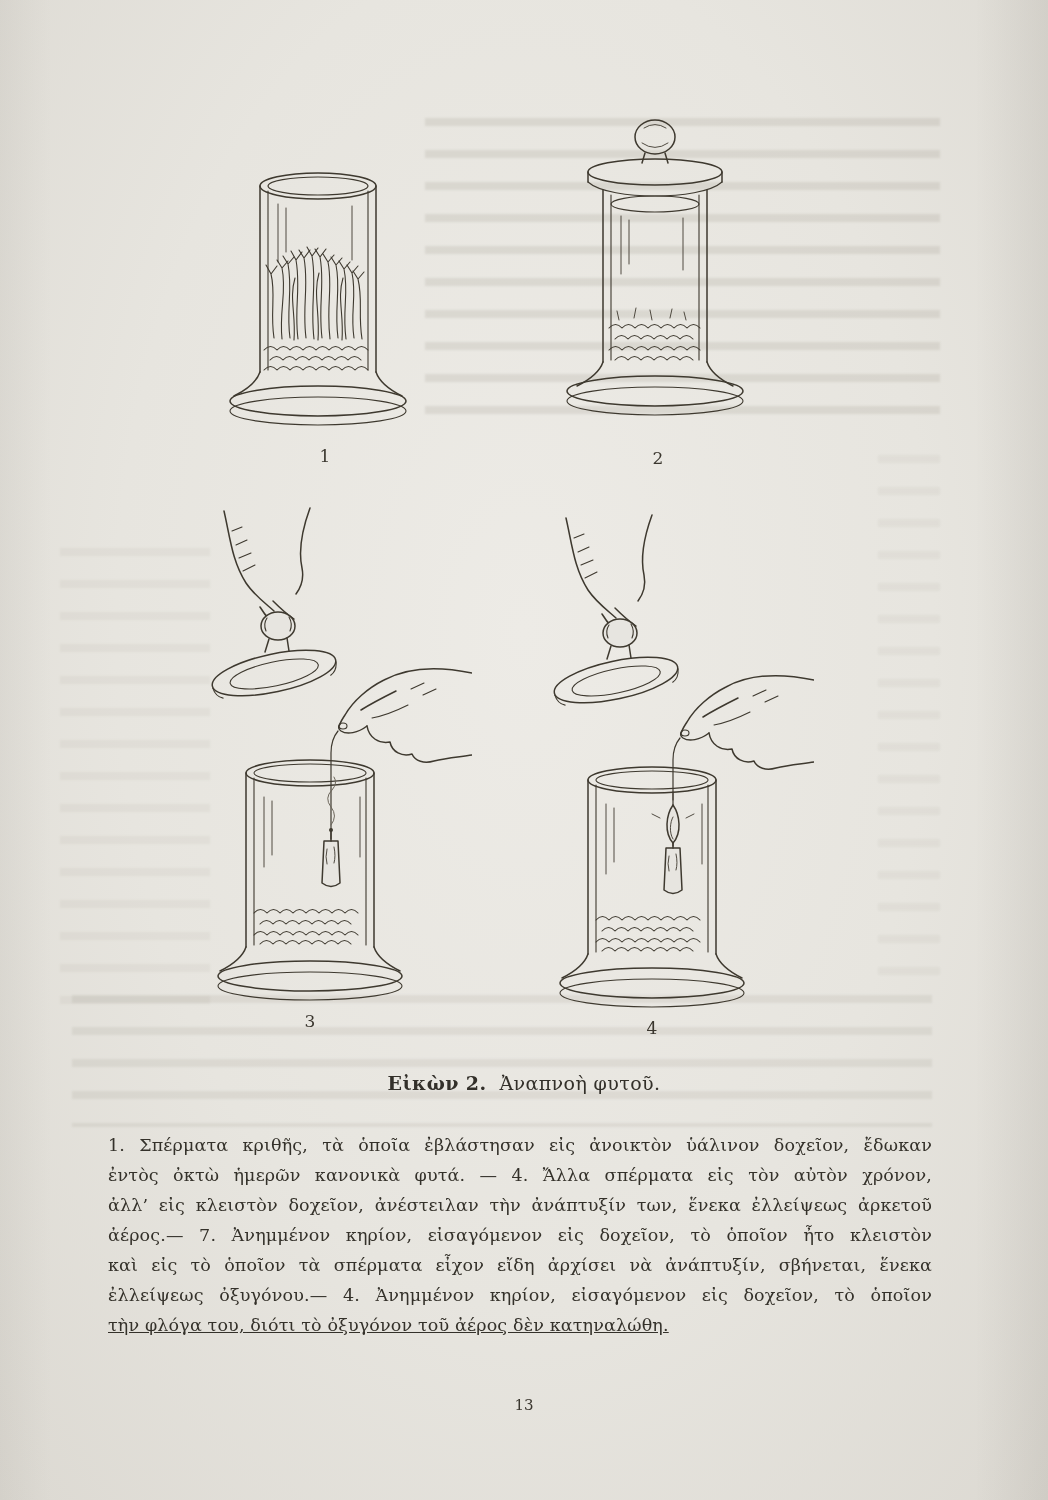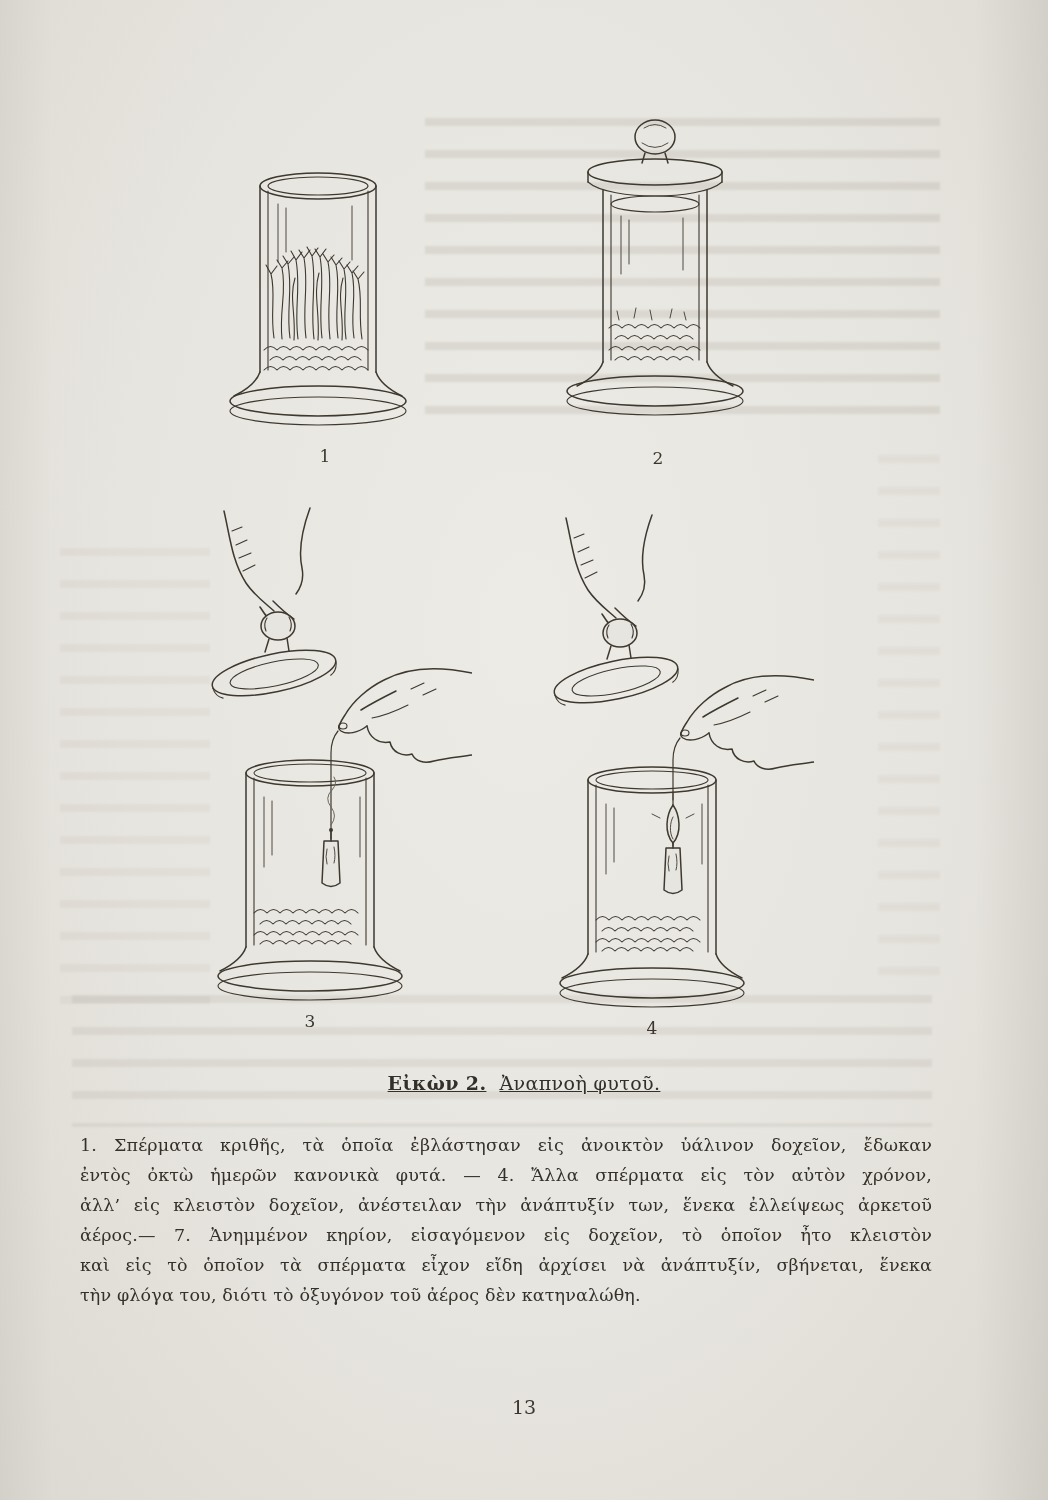--- a/index.html
+++ b/index.html
@@ -27,30 +27,30 @@
   .fig { position:absolute; z-index:2; text-align:center; }
   .fig figcaption { font-size:17px; color:#3a362e; margin-top:2px; }
   .fig-scene figcaption { padding-right:24px; }
 
   .fig1 { left:200px; top:140px; width:250px; }
   .fig2 { left:533px; top:112px; width:250px; }
   .fig3 { left:172px; top:505px; width:300px; }
   .fig4 { left:514px; top:512px; width:300px; }
 
   .caption { position:absolute; z-index:3; top:1072px; left:0; width:100%; text-align:center;
-             font-size:19px; letter-spacing:.4px; color:#33302a;text-decoration:underline; }
+             font-size:19px; letter-spacing:.4px; color:#33302a; }
   .caption .b { font-weight:bold; margin-right:13px; }
 
   .body-text { position:absolute; z-index:3; top:1130px; left:80px; width:852px;
                font-size:17.5px; line-height:30px; color:#34312a; letter-spacing:.15px; }
-  .body-text .line { text-align:justify; text-align-last:justify; }
-  .body-text .line:last-child { text-align-last:left; }
+  .body-text .line { text-align:justify; text-align-last:justify;margin-left:28px; }
+  .body-text .line:last-child { text-align-last:left;text-decoration:underline; }
 
   .pageno { position:absolute; z-index:3; top:1396px; left:0; width:100%;
-            text-align:center; font-size:19px; color:#3a362e; }
+            text-align:center; font-size:15px; color:#3a362e; }
 
   .defs-holder { position:absolute; width:0; height:0; overflow:hidden; }
 </style>
 </head>
 <body>
 
 <div class="page">
 
   <div class="ghost ghost-top"></div>
   <div class="ghost ghost-bottom"></div>
@@ -196,18 +196,19 @@
   <div class="caption">
     <span class="b">Εἰκὼν 2.</span><span>Ἀναπνοὴ φυτοῦ.</span>
   </div>
 
   <div class="body-text">
     <div class="line">1. Σπέρματα κριθῆς, τὰ ὁποῖα ἐβλάστησαν εἰς ἀνοικτὸν ὑάλινον δοχεῖον, ἔδωκαν</div>
     <div class="line">ἐντὸς ὀκτὼ ἡμερῶν κανονικὰ φυτά. — 4. Ἄλλα σπέρματα εἰς τὸν αὐτὸν χρόνον,</div>
     <div class="line">ἀλλ’ εἰς κλειστὸν δοχεῖον, ἀνέστειλαν τὴν ἀνάπτυξίν των, ἕνεκα ἐλλείψεως ἀρκετοῦ</div>
     <div class="line">ἀέρος.— 7. Ἀνημμένον κηρίον, εἰσαγόμενον εἰς δοχεῖον, τὸ ὁποῖον ἦτο κλειστὸν</div>
     <div class="line">καὶ εἰς τὸ ὁποῖον τὰ σπέρματα εἶχον εἴδη ἀρχίσει νὰ ἀνάπτυξίν, σβήνεται, ἕνεκα</div>
+    <div class="line">ἐλλείψεως ὀξυγόνου.— 4. Ἀνημμένον κηρίον, εἰσαγόμενον εἰς δοχεῖον, τὸ ὁποῖον</div>
     <div class="line">τὴν φλόγα του, διότι τὸ ὀξυγόνον τοῦ ἀέρος δὲν κατηναλώθη.</div>
   </div>
 
   <div class="pageno">13</div>
 
 </div>
 
 </body></html>

